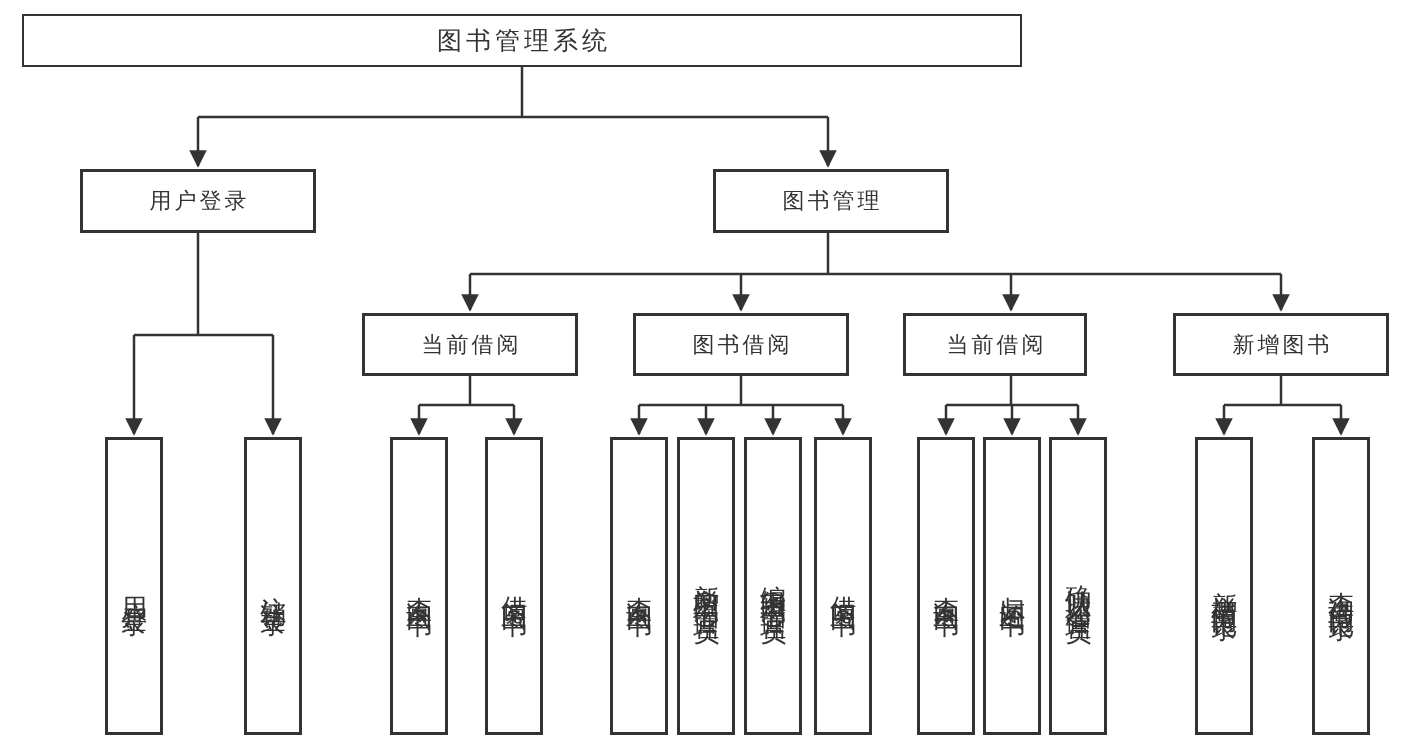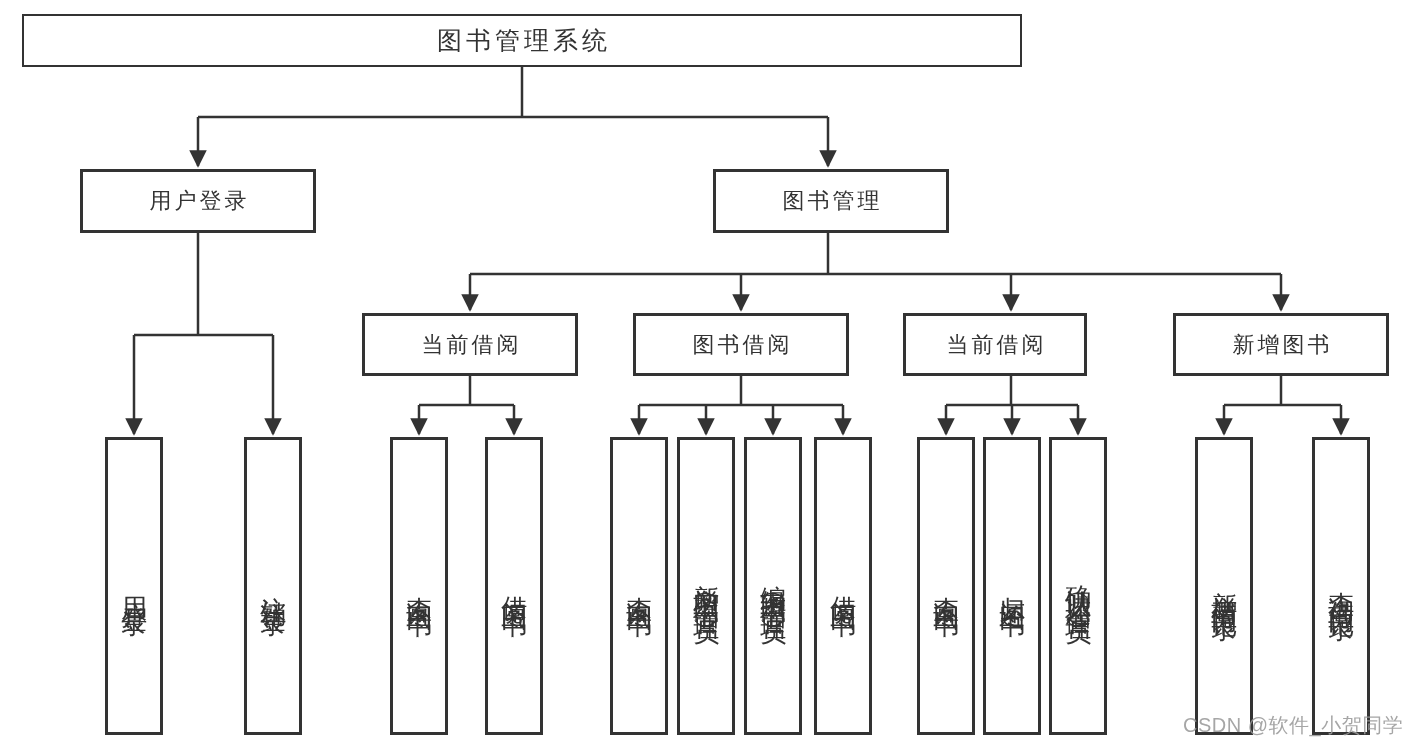--- a/index.html
+++ b/index.html
@@ -156,15 +156,14 @@
     <span>确认归还（管理员）</span>
   </div>
 
   <div class="node leaf" style="left:1195px;top:437px;width:58px;height:298px">
     <span>新增借阅记录</span>
   </div>
   <div class="node leaf" style="left:1312px;top:437px;width:58px;height:298px">
     <span>查询借阅记录</span>
   </div>
 
-  <div id="watermark">CSDN @软件_小贺同学</div>
 
 </div>
 
 </body></html>

